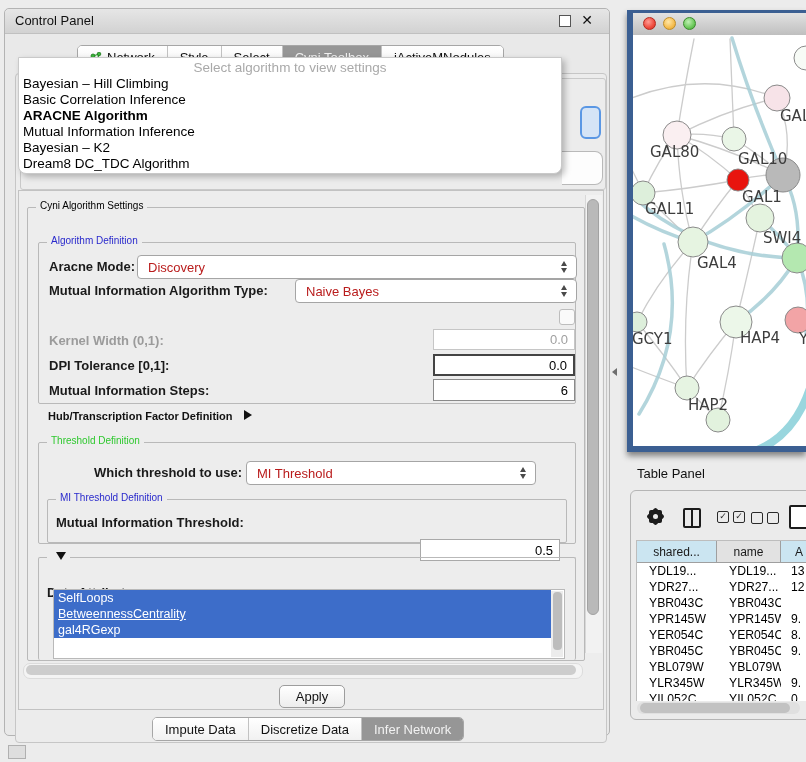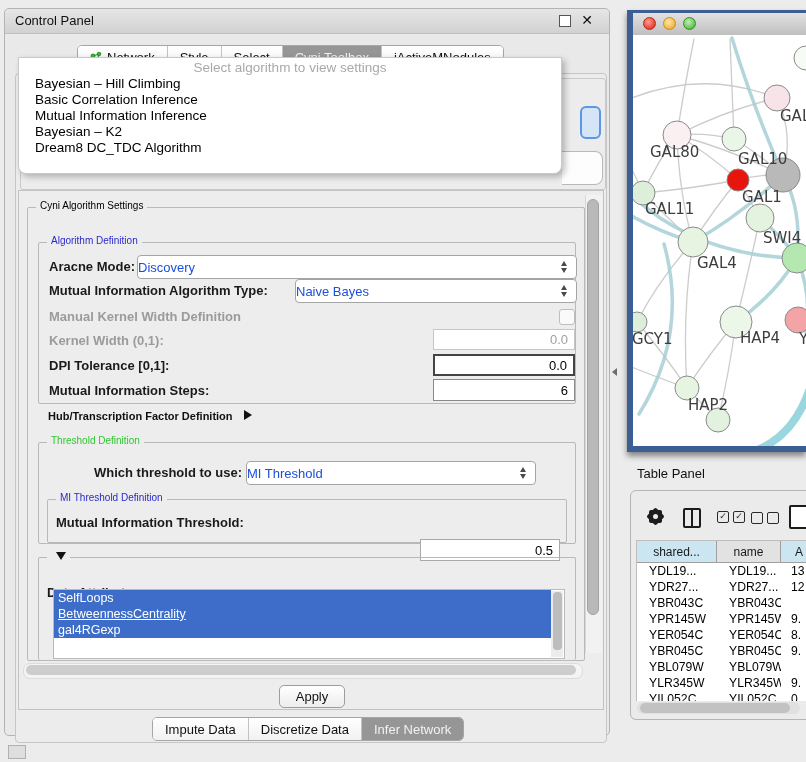--- a/index.html
+++ b/index.html
@@ -23,42 +23,42 @@
   .hidden-combo-frag{left:556px;top:141px;width:40px;height:32px;border:1px solid #b9b9b9;border-left:none;border-radius:0 8px 8px 0;background:#fdfdfd;}
   
   .settings-pane{left:12px;top:180px;width:584px;height:518px;border:1px solid #c2c2c2;background:#ededed;}
   .groupbox{border:1px solid #b9b9b9;border-radius:2px;}
   .legend{position:absolute;top:-8px;left:8px;background:#ededed;padding:0 4px;font-size:10px;white-space:nowrap;}
   .legend.blue{color:#2929cc;}
   .legend.green{color:#2ec82e;}
   .lbl{font-size:13px;font-weight:bold;color:#1a1a1a;white-space:nowrap;}
   .lbl.disabled{color:#9b9b9b;}
   .combo{height:22px;background:#ffffff;border:1px solid #a5a5a5;border-radius:4px;display:flex;align-items:center;}
-  .combo-text{font-size:13px;color:#1d4ed8;flex:1;}
+  .combo-text{font-size:13px;color:#b91c1c;padding-left:10px;flex:1;}
   .combo-arrows{width:16px;display:flex;flex-direction:column;align-items:center;gap:2px;padding-right:4px;}
   .arr-up{width:0;height:0;border-left:3.5px solid transparent;border-right:3.5px solid transparent;border-bottom:5px solid #4a4a4a;}
   .arr-dn{width:0;height:0;border-left:3.5px solid transparent;border-right:3.5px solid transparent;border-top:5px solid #4a4a4a;}
   .field{background:#fff;font-size:13px;text-align:right;padding-right:6px;box-sizing:border-box;display:flex;align-items:center;justify-content:flex-end;}
   .checkbox{width:14px;height:14px;border:1px solid #bdbdbd;border-radius:3px;background:#fafafa;}
   .tri-right{width:0;height:0;border-top:5px solid transparent;border-bottom:5px solid transparent;border-left:8px solid #111;display:inline-block;}
   .tri-down{width:0;height:0;border-left:5px solid transparent;border-right:5px solid transparent;border-top:8px solid #111;display:inline-block;vertical-align:middle;margin-left:5px;}
   .attr-list{background:#fff;border:1px solid #b9b9b9;overflow:hidden;}
   .attr-item{height:16px;line-height:16px;font-size:12.5px;color:#fff;background:#3d6dc9;padding-left:4px;margin-right:13px;}
   .list-scroll-track{position:absolute;right:1px;top:1px;width:12px;bottom:1px;background:#ececec;}
   .list-scroll-thumb{position:absolute;left:1.5px;top:1px;width:9px;height:58px;background:#bdbdbd;border-radius:4px;}
   .vscroll-track{left:580px;top:184px;width:16px;height:460px;background:#f2f2f2;border-left:1px solid #d8d8d8;}
   .vscroll-thumb{left:582px;top:188px;width:12px;height:418px;background:#b9b9b9;border:1px solid #a2a2a2;border-radius:6px;box-sizing:border-box;}
   .hscroll-track{left:16px;top:652px;width:560px;height:14px;background:#f4f4f4;border-radius:7px;border:1px solid #dcdcdc;}
   .hscroll-thumb{left:19px;top:654px;width:552px;height:10px;background:#cdcdcd;border-radius:5px;}
   .apply-btn{left:272px;top:674px;width:64px;height:21px;background:linear-gradient(#ffffff,#ededed);border:1px solid #9d9d9d;border-radius:5px;font-size:13px;color:#111;display:flex;align-items:center;justify-content:center;text-align:right;}
   .bottom-tabs{left:146px;top:707px;height:22px;display:flex;border:1px solid #a6a6a6;border-radius:5px;overflow:hidden;background:#fdfdfd;}
   
   .dd-overlay{left:18px;top:57px;width:542px;height:115px;background:#fff;border:1px solid #c9c9c9;border-radius:0 0 8px 8px;box-shadow:3px 3px 6px rgba(0,0,0,0.25);}
   .dd-placeholder{height:16px;line-height:16px;text-align:center;color:#a9a9a9;font-size:13.5px;margin-top:2px;}
-  .dd-item{height:16px;line-height:16px;font-size:13.5px;color:#000;padding-left:16px;white-space:nowrap;}
+  .dd-item{height:16px;line-height:16px;font-size:13.5px;color:#000;padding-left:4px;white-space:nowrap;}
   .dd-item.bold{font-weight:bold;}
   
   .divider-arrow{left:612px;top:368px;width:0;height:0;border-top:4px solid transparent;border-bottom:4px solid transparent;border-right:5px solid #6e6e6e;}
   
   .net-window{left:627px;top:10px;width:179px;height:442px;background:#3b5f92;box-shadow:0 4px 6px rgba(0,0,0,0.45);}
   .net-titlebar{left:6px;top:3px;width:173px;height:22px;background:linear-gradient(#e2e2e2,#bfbfbf);border-bottom:1px solid #999;}
   .light{width:13px;height:13px;border-radius:50%;box-sizing:border-box;}
   .light.red{background:radial-gradient(circle at 40% 35%,#ff9d94,#ee4b3e 60%,#c92f22);border:1px solid #b5291d;}
   .light.yellow{background:radial-gradient(circle at 40% 35%,#ffe7a8,#f5bd4f 60%,#d89c2b);border:1px solid #c08d27;}
   .light.green{background:radial-gradient(circle at 40% 35%,#c0f0b4,#6cc95b 60%,#3f9e31);border:1px solid #3a8c2c;}
@@ -141,21 +141,20 @@
               </span>
           </div>
           <span class="abs lbl" style="left:10px;top:40px;">Mutual Information Algorithm Type:</span>
           <div class="abs combo" style="left:256px;top:36px;width:280px;">
             <span class="combo-text">Naive Bayes</span>
             <span class="combo-arrows">
                 <span class="arr-up"></span>
                 <span class="arr-dn"></span>
               </span>
           </div>
-          <span class="abs lbl disabled" style="left:10px;top:66px;">Manual Kernel Width Definition</span>
           <div class="abs checkbox" style="left:520px;top:66px;"></div>
           <span class="abs lbl disabled" style="left:10px;top:90px;">Kernel Width (0,1):</span>
           <div class="abs field" style="left:394px;top:86px;width:142px;height:21px;border:1px solid #c6c6c6;color:#a0a0a0;">0.0</div>
           <span class="abs lbl" style="left:10px;top:115px;">DPI Tolerance [0,1]:</span>
           <div class="abs field" style="left:394px;top:111px;width:142px;height:22px;border:2px solid #444;color:#000;">0.0</div>
           <span class="abs lbl" style="left:10px;top:140px;">Mutual Information Steps:</span>
           <div class="abs field" style="left:394px;top:136px;width:142px;height:22px;border:1px solid #8a8a8a;color:#000;">6</div>
         </div>
 
         <div class="abs" style="left:20px;top:202px;font-size:11px;font-weight:600;color:#111;">
@@ -216,20 +215,21 @@
         </div>
       </div>
   </div>
 </div>
 
 <div class="abs dd-overlay">
   <div class="dd-placeholder">Select algorithm to view settings</div>
   <div id="dd-items">
       <div class="dd-item">Bayesian – Hill Climbing</div>
       <div class="dd-item">Basic Correlation Inference</div>
+      <div class="dd-item bold">ARACNE Algorithm</div>
       <div class="dd-item">Mutual Information Inference</div>
       <div class="dd-item">Bayesian – K2</div>
       <div class="dd-item">Dream8 DC_TDC Algorithm</div>
     </div>
 </div>
 
 <div class="abs divider-arrow"></div>
 
 <div class="abs net-window">
   <div class="abs net-titlebar">

